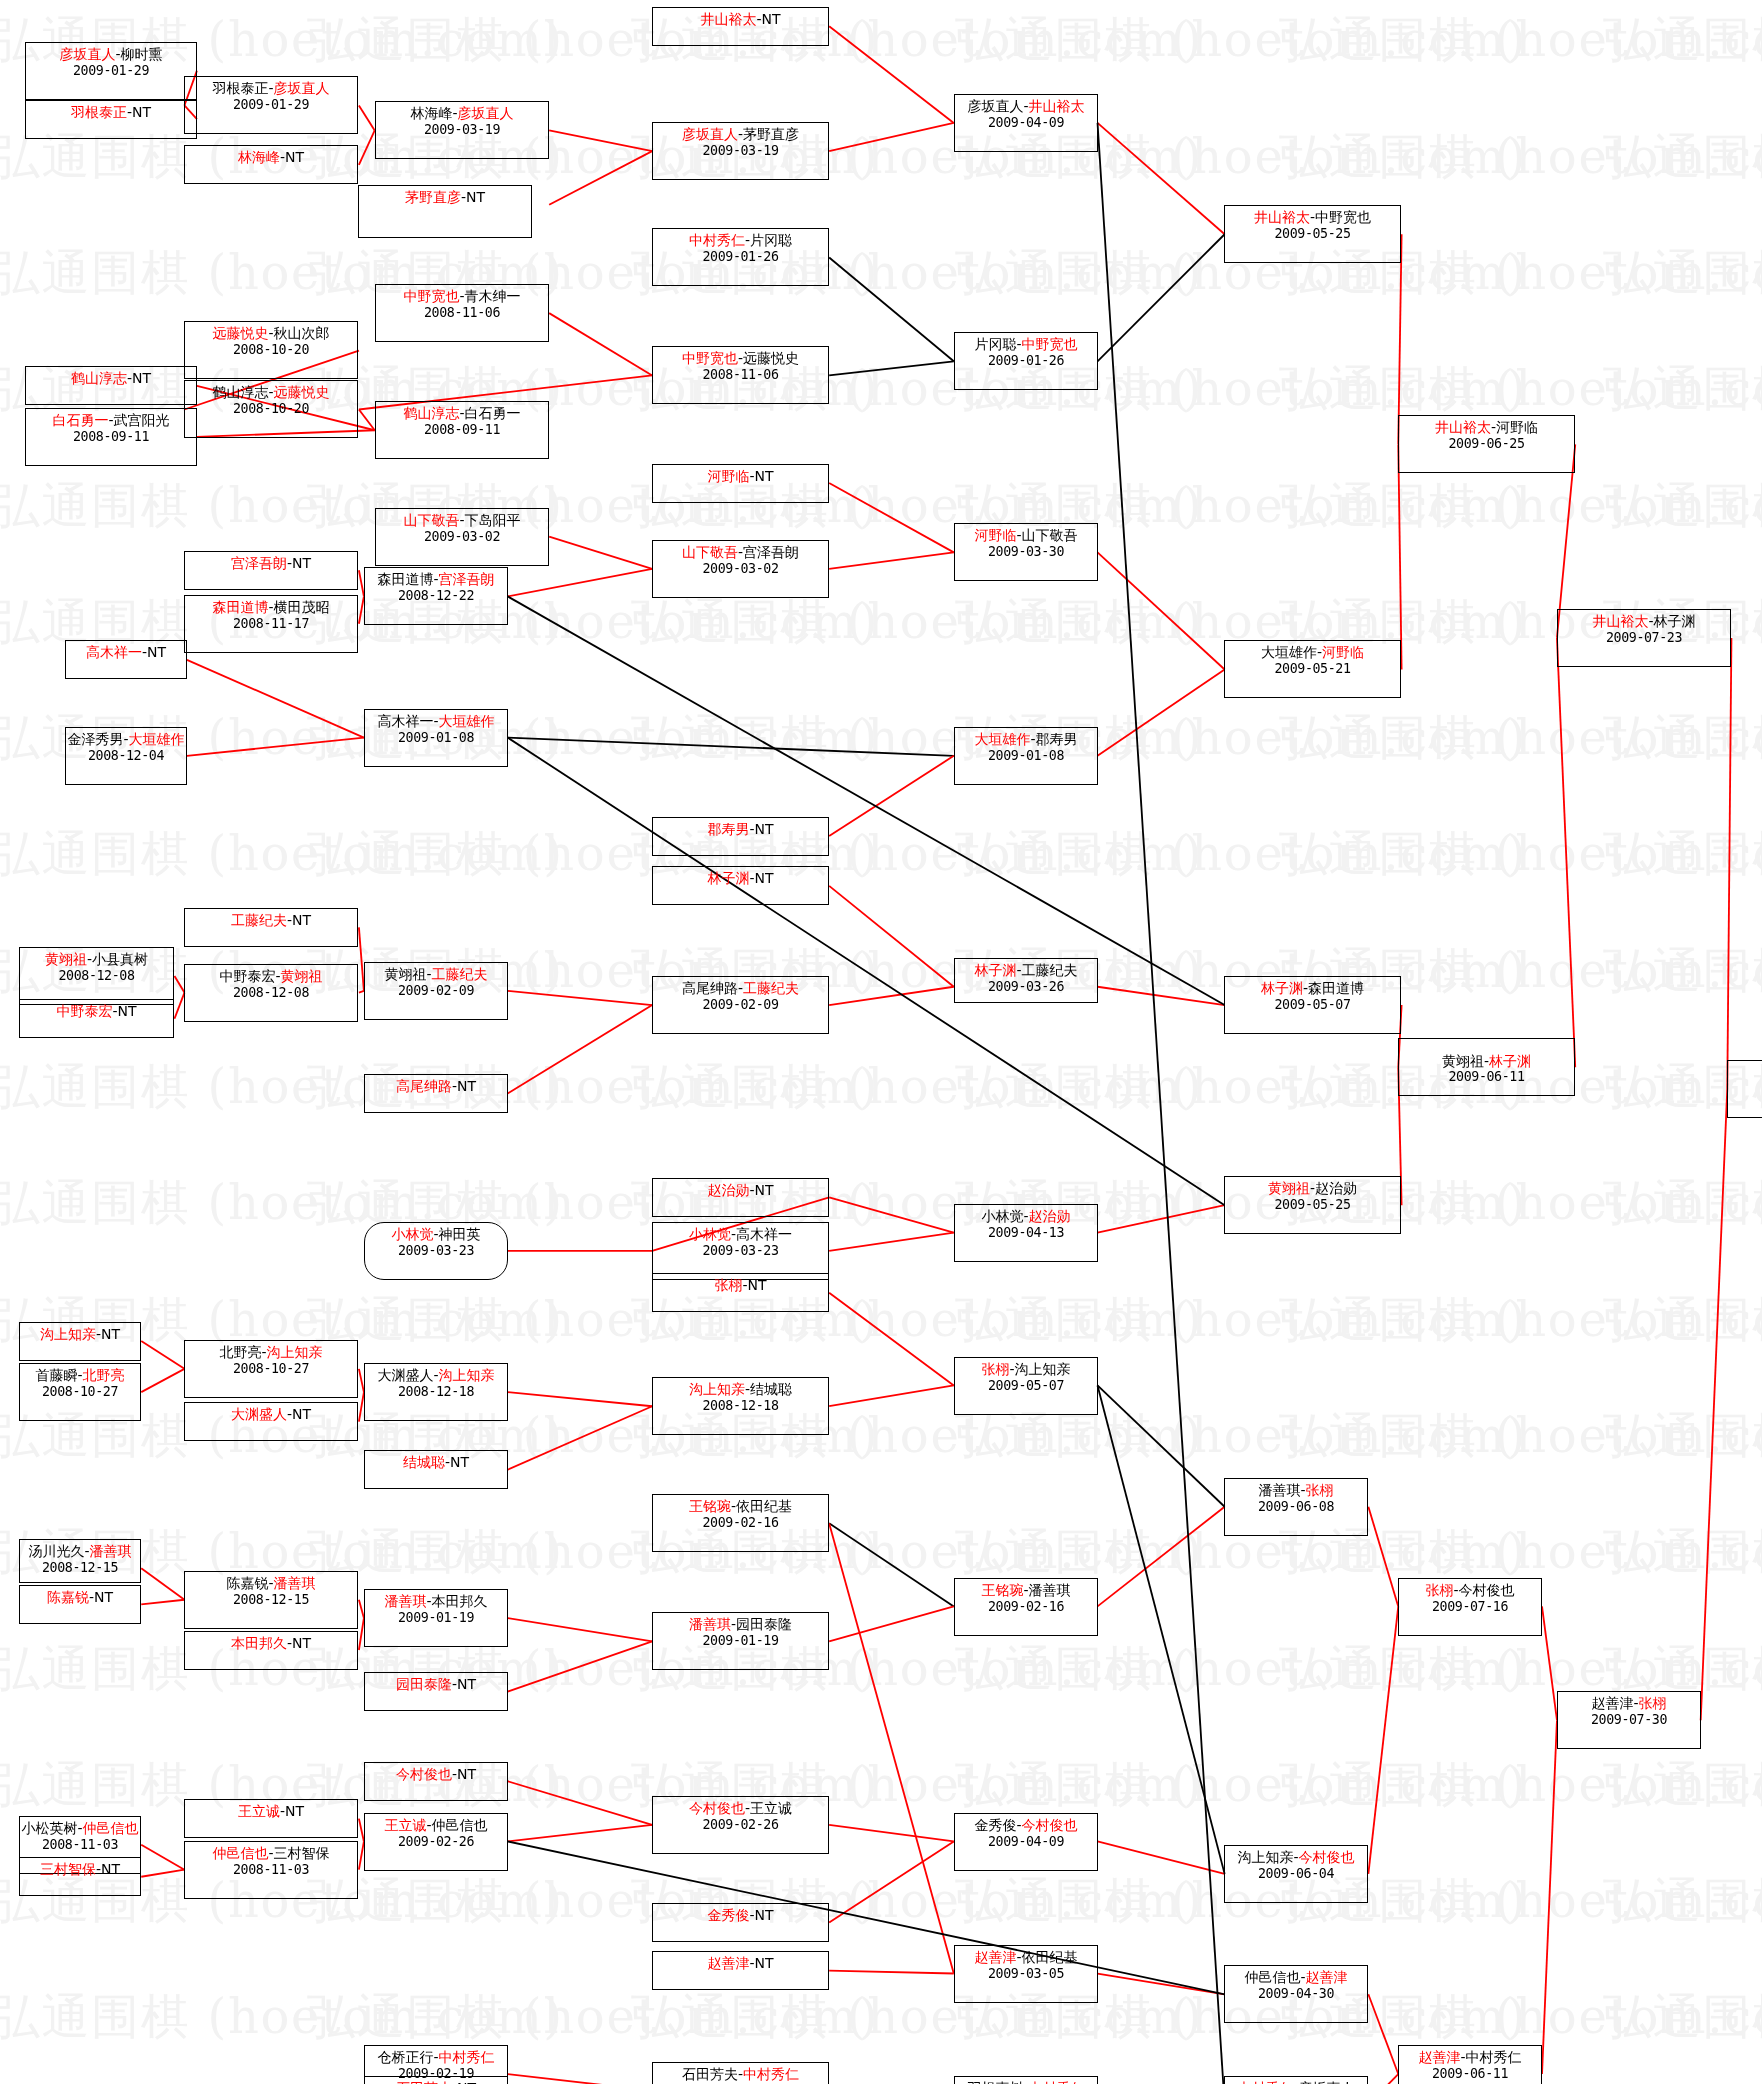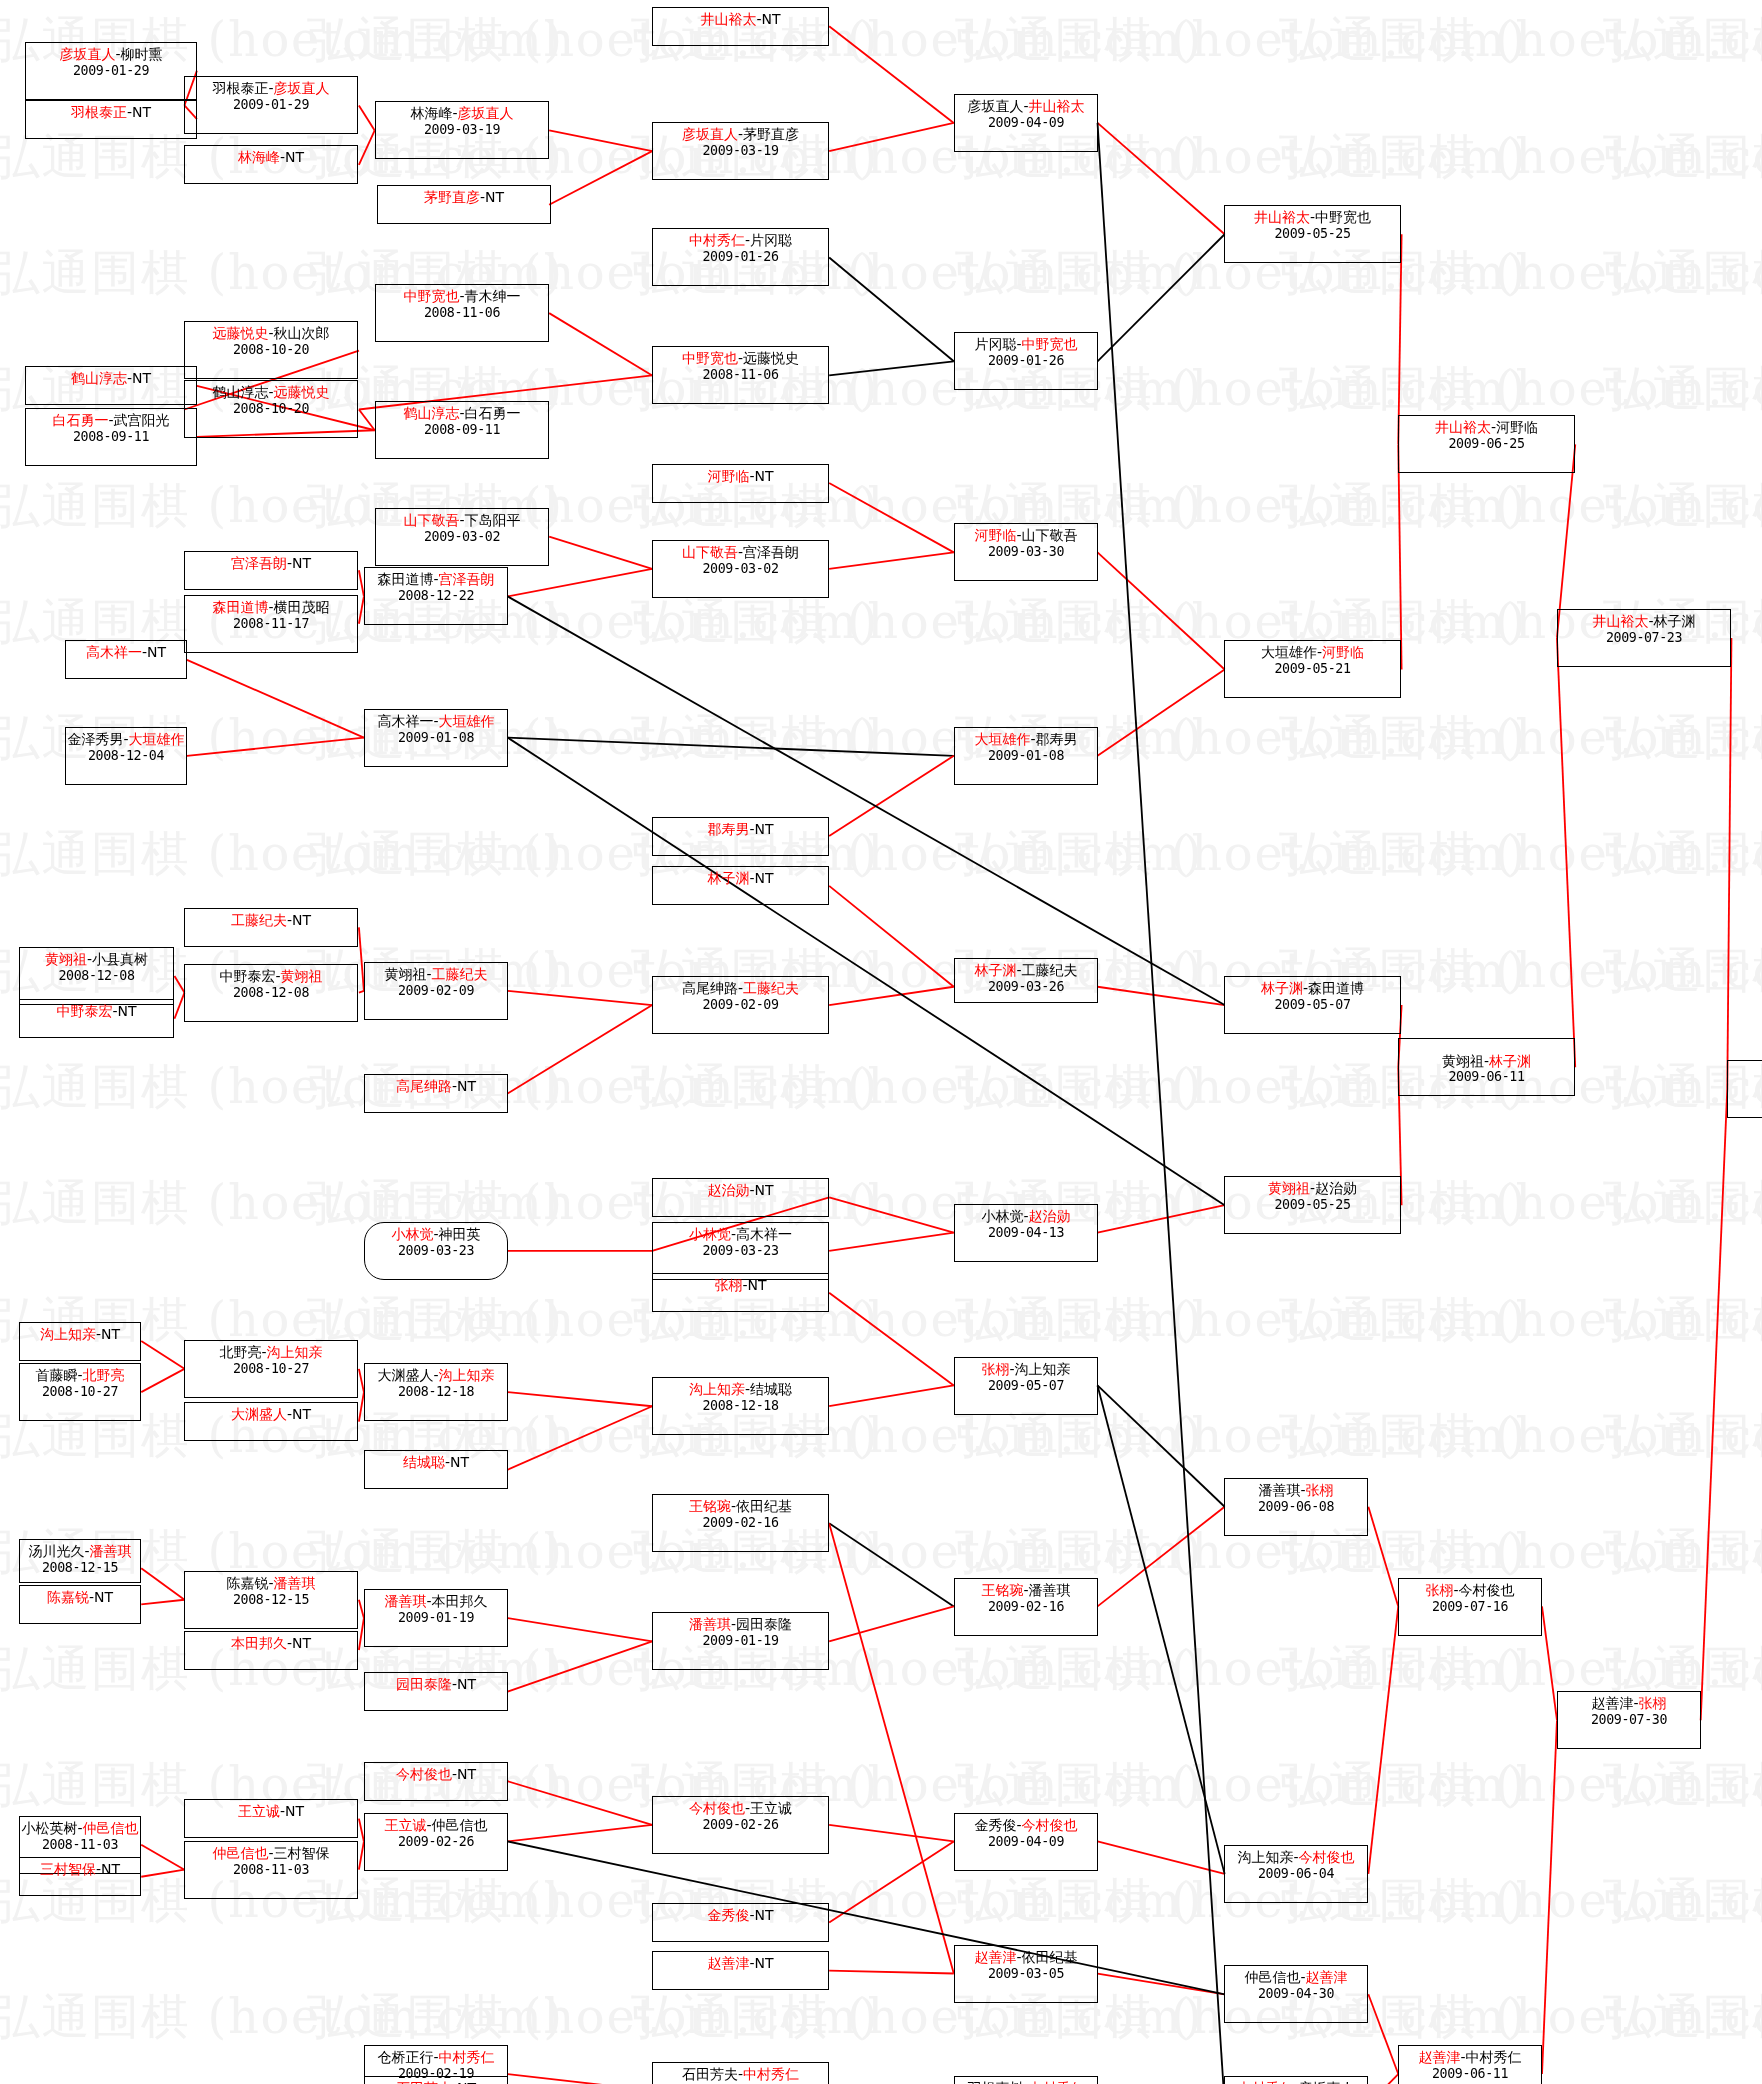--- a/index.html
+++ b/index.html
@@ -300,21 +300,21 @@
         <div class="players"><span class="lose">林海峰</span><span class="sep">-</span><span class="win">彦坂直人</span></div>
         <div class="date">2009-03-19</div>
       </div>
       <div class="node" style="left: 184px; top: 145px; width: 174px; height: 39px;">
         <div class="players"><span class="win">林海峰</span><span class="sep">-</span><span class="lose">NT</span></div>
       </div>
       <div class="node" style="left: 652px; top: 122px; width: 177px; height: 58px;">
         <div class="players"><span class="win">彦坂直人</span><span class="sep">-</span><span class="lose">茅野直彦</span></div>
         <div class="date">2009-03-19</div>
       </div>
-      <div class="node" style="left: 377px; top: 185px; width: 174px; height: 39px;">
+      <div class="node" style="left: 358px; top: 185px; width: 174px; height: 53px;">
         <div class="players"><span class="win">茅野直彦</span><span class="sep">-</span><span class="lose">NT</span></div>
       </div>
       <div class="node" style="left: 954px; top: 94px; width: 144px; height: 58px;">
         <div class="players"><span class="lose">彦坂直人</span><span class="sep">-</span><span class="win">井山裕太</span></div>
         <div class="date">2009-04-09</div>
       </div>
       <div class="node" style="left: 652px; top: 228px; width: 177px; height: 58px;">
         <div class="players"><span class="win">中村秀仁</span><span class="sep">-</span><span class="lose">片冈聪</span></div>
         <div class="date">2009-01-26</div>
       </div>

